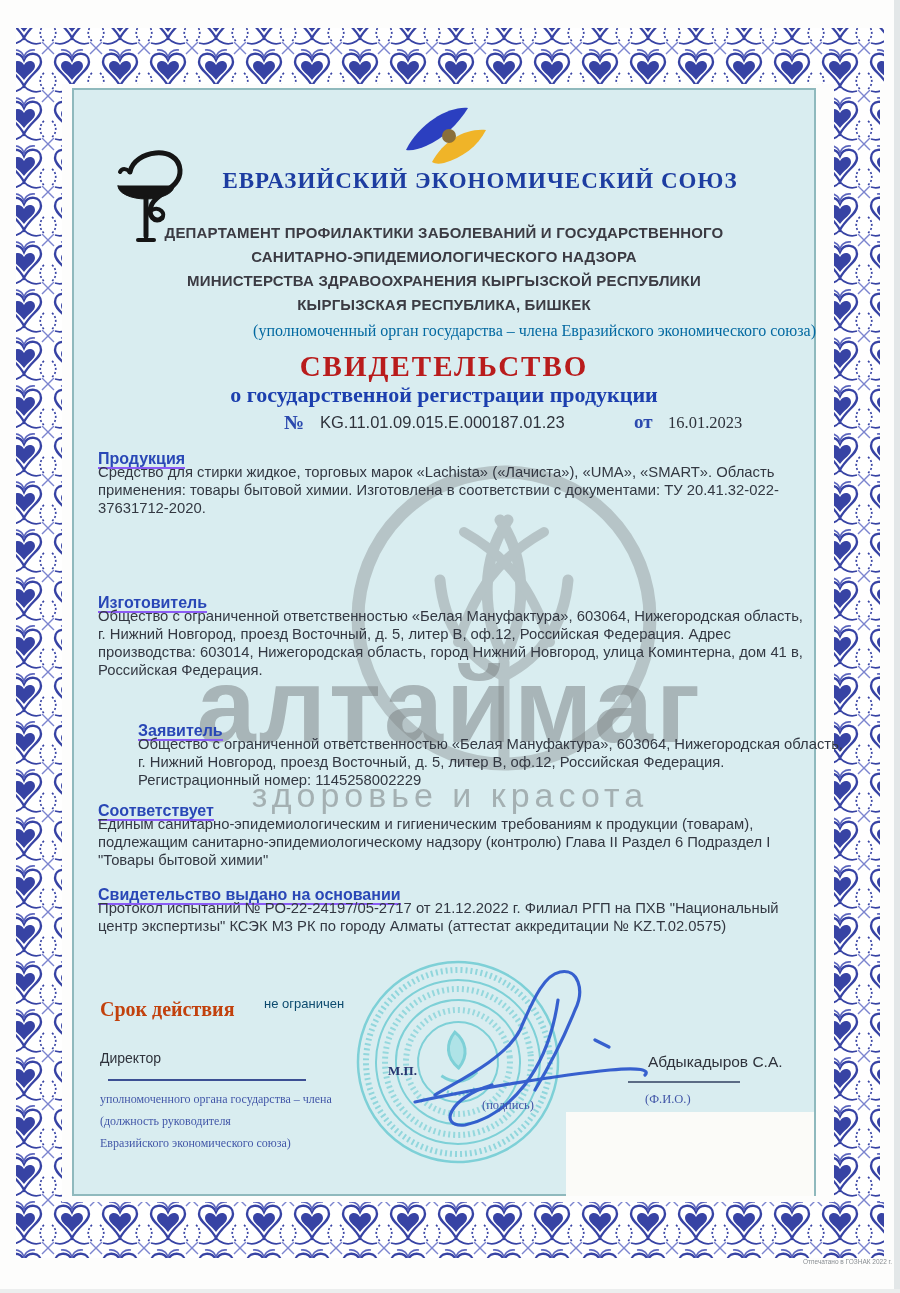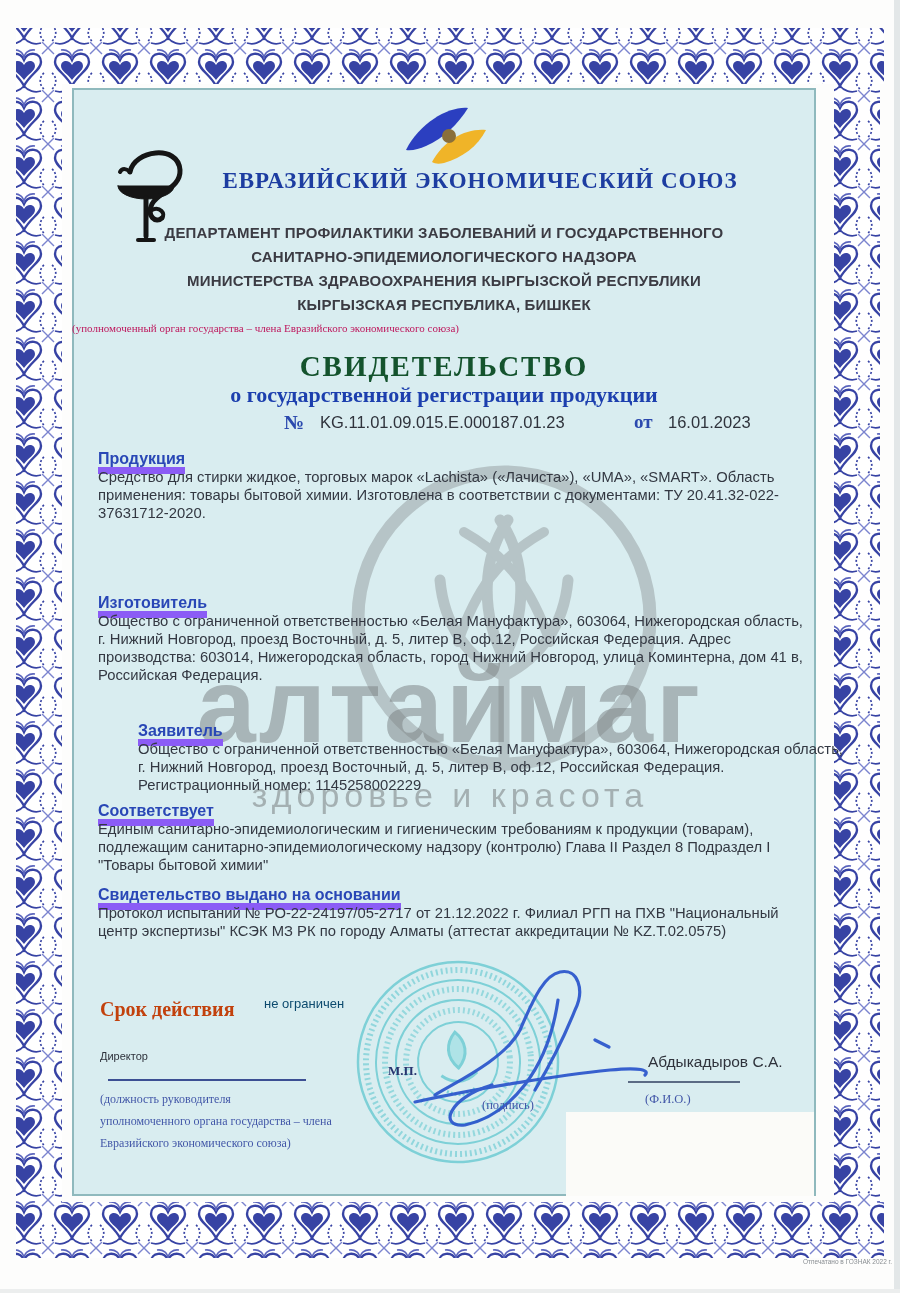--- a/index.html
+++ b/index.html
@@ -16,46 +16,46 @@
             font-size:106px;font-weight:bold;letter-spacing:3px;line-height:1;
             color:rgba(120,126,128,.50);}
   .wm-tag{position:absolute;left:90px;top:778px;width:720px;text-align:center;
           font-size:34px;letter-spacing:5px;color:rgba(120,126,128,.55);line-height:1;}
   
   .union-title{position:absolute;left:150px;top:168px;width:660px;text-align:center;
                font-family:"Liberation Serif","DejaVu Serif",serif;font-weight:bold;
                font-size:23px;letter-spacing:1px;color:#1d3da1;}
   .dept{position:absolute;left:72px;top:221px;width:744px;text-align:center;
         font-size:15px;font-weight:600;line-height:24px;color:#3b3b43;letter-spacing:.2px;}
-  .auth-note{position:absolute;left:72px;top:322px;width:744px;text-align:left;
-             font-family:"Liberation Serif","DejaVu Serif",serif;font-size:11px;color:#be185d;}
+  .auth-note{position:absolute;left:72px;top:322px;width:744px;text-align:right;
+             font-family:"Liberation Serif","DejaVu Serif",serif;font-size:16px;color:#0369a1;}
   .cert-title{position:absolute;left:72px;top:350px;width:744px;text-align:center;
               font-family:"Liberation Serif","DejaVu Serif",serif;font-weight:bold;
-              font-size:29px;letter-spacing:2px;color:#14532d;}
+              font-size:29px;letter-spacing:2px;color:#b91c1c;}
   .cert-sub{position:absolute;left:72px;top:382px;width:744px;text-align:center;
             font-family:"Liberation Serif","DejaVu Serif",serif;font-weight:bold;
             font-size:22px;color:#1c3fae;}
   .numrow{position:absolute;left:72px;top:410px;width:744px;height:24px;}
   .num-label{position:absolute;left:212px;top:1px;font-family:"Liberation Serif",serif;
              font-size:20px;font-weight:bold;color:#2b49ae;}
   .num-val{position:absolute;left:248px;top:3px;font-size:16.5px;color:#2f333c;}
   .date-label{position:absolute;left:562px;top:1px;font-family:"Liberation Serif",serif;
               font-size:19px;font-weight:bold;color:#2b49ae;}
-  .date-val{position:absolute;left:596px;top:3px;font-size:16.5px;color:#2f333c;}
+  .date-val{position:absolute;left:596px;top:3px;font-size:16.5px;color:#2f333c;font-family:Liberation Serif, serif;}
   
   .section{position:absolute;left:98px;width:714px;}
   .section h3{margin:0;display:inline-block;font-size:16px;font-weight:bold;color:#2947b6;
-              border-bottom:7px solid #8b5cf6;padding-bottom:0;line-height:16px;}
+              border-bottom:2px solid #8b5cf6;padding-bottom:0;line-height:16px;}
   .section p{margin:-6px 0 0 0;font-size:14.8px;line-height:18px;color:#333842;width:712px;}
   
   .validity-label{position:absolute;left:100px;top:998px;
                   font-family:"Liberation Serif","DejaVu Serif",serif;font-weight:bold;
                   font-size:20px;color:#c2410c;}
   .validity-val{position:absolute;left:264px;top:996px;font-size:13px;color:#0c4a6e;}
-  .position{position:absolute;left:100px;top:1050px;font-size:11px;color:#2f333c;}
+  .position{position:absolute;left:100px;top:1050px;font-size:14px;color:#2f333c;}
   .line1{position:absolute;left:108px;top:1079px;width:198px;border-top:2px solid #3c4f93;}
   .pos-note{position:absolute;left:100px;top:1088px;
             font-family:"Liberation Serif","DejaVu Serif",serif;font-size:12px;
             line-height:22px;color:#4257a8;}
   .mp{position:absolute;left:388px;top:1063px;font-family:"Liberation Serif",serif;
       font-size:13px;font-weight:bold;color:#27356f;}
   .sig-caption{position:absolute;left:482px;top:1098px;font-family:Liberation Serif, serif;
                font-size:12.5px;color:#4257a8;}
   .fio-name{position:absolute;left:648px;top:1053px;font-size:15.5px;color:#2f333c;}
   .line2{position:absolute;left:628px;top:1081px;width:112px;border-top:2px solid #5b6b84;}
@@ -152,21 +152,21 @@
   <div class="section" style="top:594px;">
     <h3>Изготовитель</h3>
     <p>Общество с ограниченной ответственностью «Белая Мануфактура», 603064, Нижегородская область, г. Нижний Новгород, проезд Восточный, д. 5, литер В, оф.12, Российская Федерация. Адрес производства: 603014, Нижегородская область, город Нижний Новгород, улица Коминтерна, дом 41 в, Российская Федерация.</p>
   </div>
   <div class="section" style="top:722px;margin-left:40px;">
     <h3>Заявитель</h3>
     <p>Общество с ограниченной ответственностью «Белая Мануфактура», 603064, Нижегородская область, г. Нижний Новгород, проезд Восточный, д. 5, литер В, оф.12, Российская Федерация. Регистрационный номер: 1145258002229</p>
   </div>
   <div class="section" style="top:802px;">
     <h3>Соответствует</h3>
-    <p>Единым санитарно-эпидемиологическим и гигиеническим требованиям к продукции (товарам), подлежащим санитарно-эпидемиологическому надзору (контролю) Глава II Раздел 8 Подраздел I "Товары бытовой химии"</p>
+    <p>Единым санитарно-эпидемиологическим и гигиеническим требованиям к продукции (товарам), подлежащим санитарно-эпидемиологическому надзору (контролю) Глава II Раздел 6 Подраздел I "Товары бытовой химии"</p>
   </div>
   <div class="section" style="top:886px;">
     <h3>Свидетельство выдано на основании</h3>
     <p>Протокол испытаний № РО-22-24197/05-2717 от 21.12.2022 г. Филиал РГП на ПХВ "Национальный центр экспертизы" КСЭК МЗ РК по городу Алматы (аттестат аккредитации № KZ.Т.02.0575)</p>
   </div>
 
   <div class="validity-label">Срок действия</div>
   <div class="validity-val">не ограничен</div>
 
   <svg class="abs" style="left:352px;top:956px;opacity:.85;transform:rotate(-6deg);" width="212" height="212">
@@ -189,22 +189,22 @@
       <path d="M55 145 C70 135 125 110 140 80 C155 45 165 25 180 22 C198 18 205 40 195 60 C185 85 170 115 155 140"></path>
       <path d="M35 152 C100 138 180 125 230 120 C260 117 270 120 265 125"></path>
       <path d="M178 50 C168 120 130 165 85 175 C58 178 68 148 112 135"></path>
       <path d="M215 90 l14 7"></path>
     </g>
   </svg>
 
   <div class="position">Директор</div>
   <div class="line1"></div>
   <div class="pos-note">
+    <div>уполномоченного органа государства – члена</div>
     <div>(должность руководителя</div>
-    <div>уполномоченного органа государства – члена</div>
     <div>Евразийского экономического союза)</div>
   </div>
   <div class="mp">М.П.</div>
   <div class="sig-caption">(подпись)</div>
   <div class="fio-name">Абдыкадыров С.А.</div>
   <div class="line2"></div>
   <div class="fio-caption">(Ф.И.О.)</div>
 
   <div class="serial-box"></div>
 

